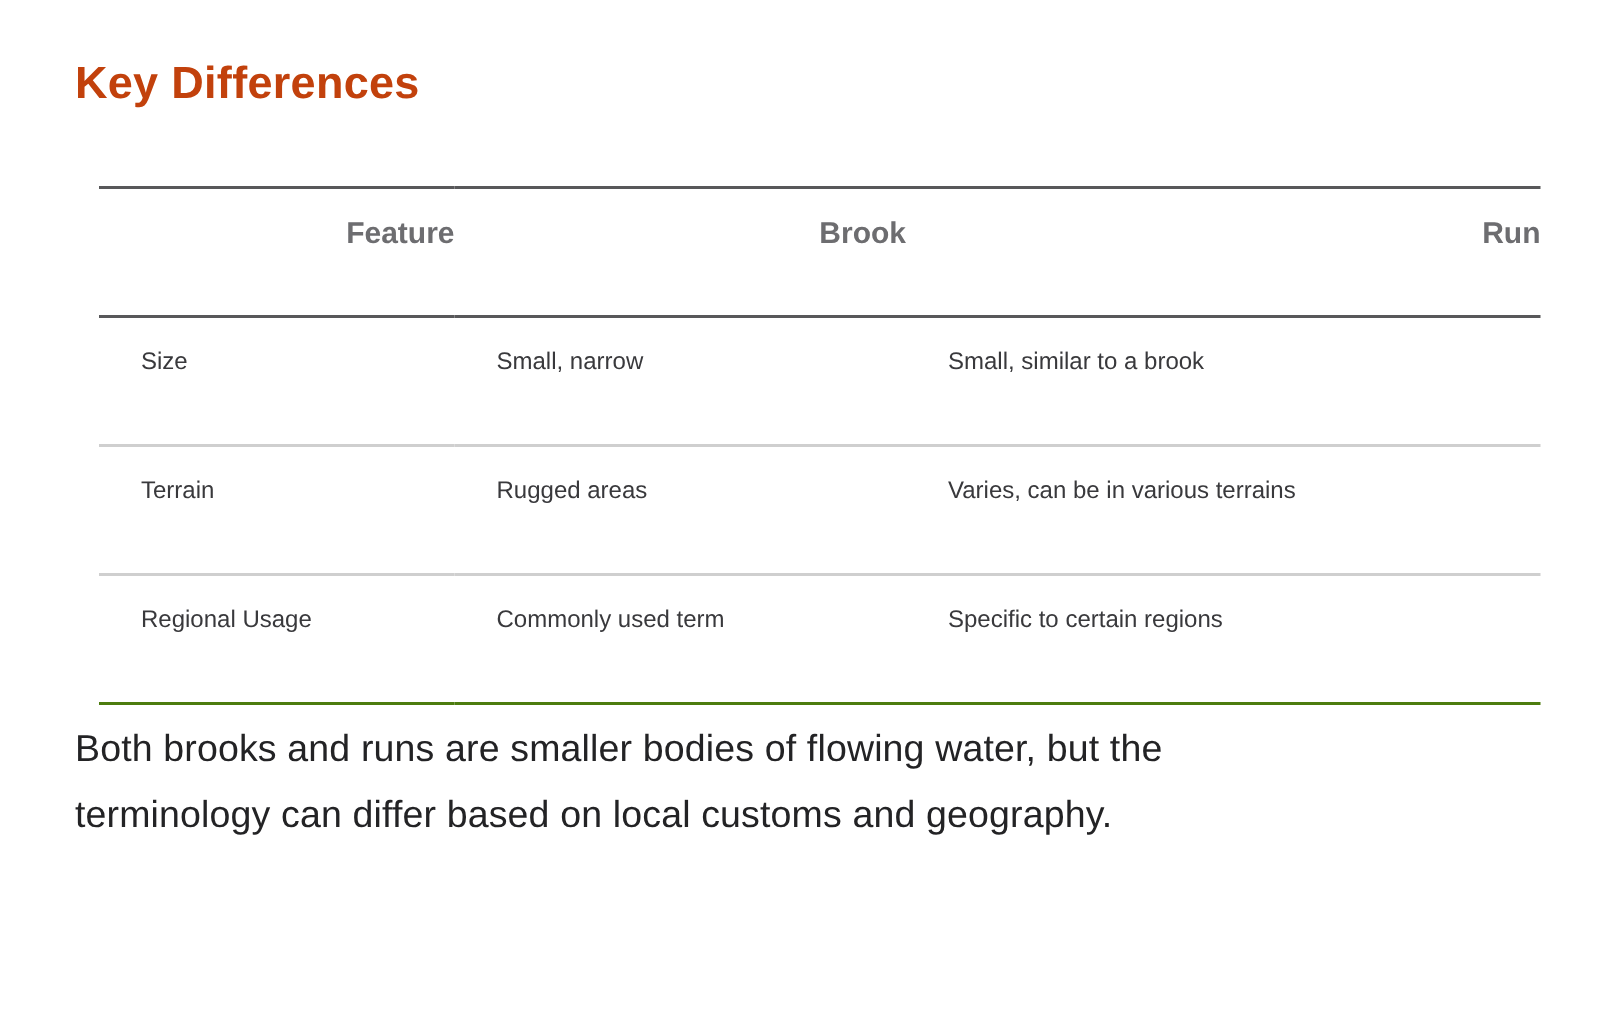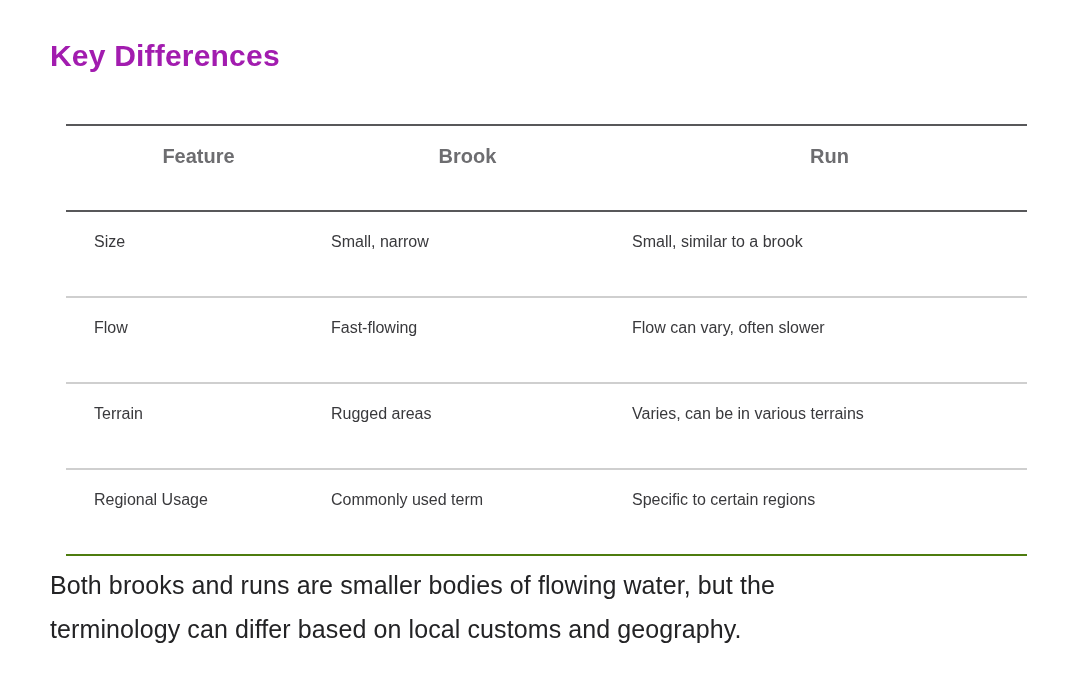--- a/index.html
+++ b/index.html
@@ -14,21 +14,21 @@
     font-family: "Liberation Sans", "DejaVu Sans", sans-serif;
     -webkit-font-smoothing: antialiased;
   }
   .doc {
     padding: 38px 0 0 50px;
   }
   .page-title {
     margin: 0;
     font-size: 30px;
     font-weight: 700;
-    color: #a21caf;
+    color: #c2410c;
     letter-spacing: 0.2px;
     line-height: 35px;
   }
   table.compare {
     border-collapse: collapse;
     table-layout: fixed;
     width: 961px;
     margin: 51px 0 0 16px;
   }
   table.compare col.c1 { width: 237px; }
@@ -38,21 +38,21 @@
     border-top: 2px solid #58585a;
     border-bottom: 2px solid #58585a;
   }
   table.compare tbody tr {
     border-bottom: 2px solid #cfcfcf;
   }
   table.compare tbody tr:last-child {
     border-bottom: 2px solid #4d7c0f;
   }
   table.compare th {
-    text-align: center;
+    text-align: right;
     font-size: 20px;
     font-weight: 700;
     color: #6d6d70;
     padding: 17px 0 41px 28px;
     line-height: 26px;
     white-space: nowrap;
   }
   table.compare td {
     text-align: left;
     font-size: 16px;
@@ -91,25 +91,20 @@
         <th>Run</th>
       </tr>
     </thead>
     <tbody>
       <tr>
         <td>Size</td>
         <td>Small, narrow</td>
         <td>Small, similar to a brook</td>
       </tr>
       <tr>
-        <td>Flow</td>
-        <td>Fast-flowing</td>
-        <td>Flow can vary, often slower</td>
-      </tr>
-      <tr>
         <td>Terrain</td>
         <td>Rugged areas</td>
         <td>Varies, can be in various terrains</td>
       </tr>
       <tr>
         <td>Regional Usage</td>
         <td>Commonly used term</td>
         <td>Specific to certain regions</td>
       </tr>
     </tbody>

